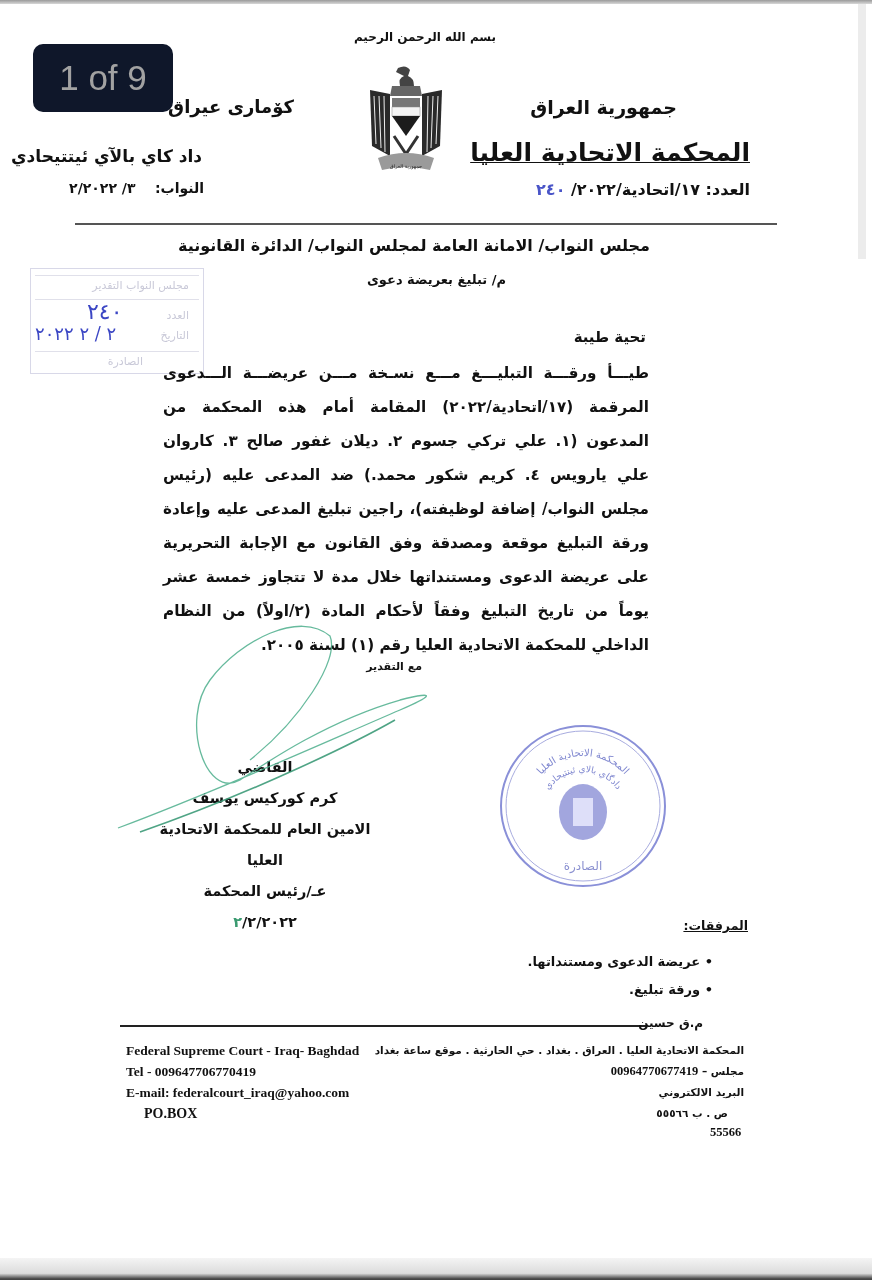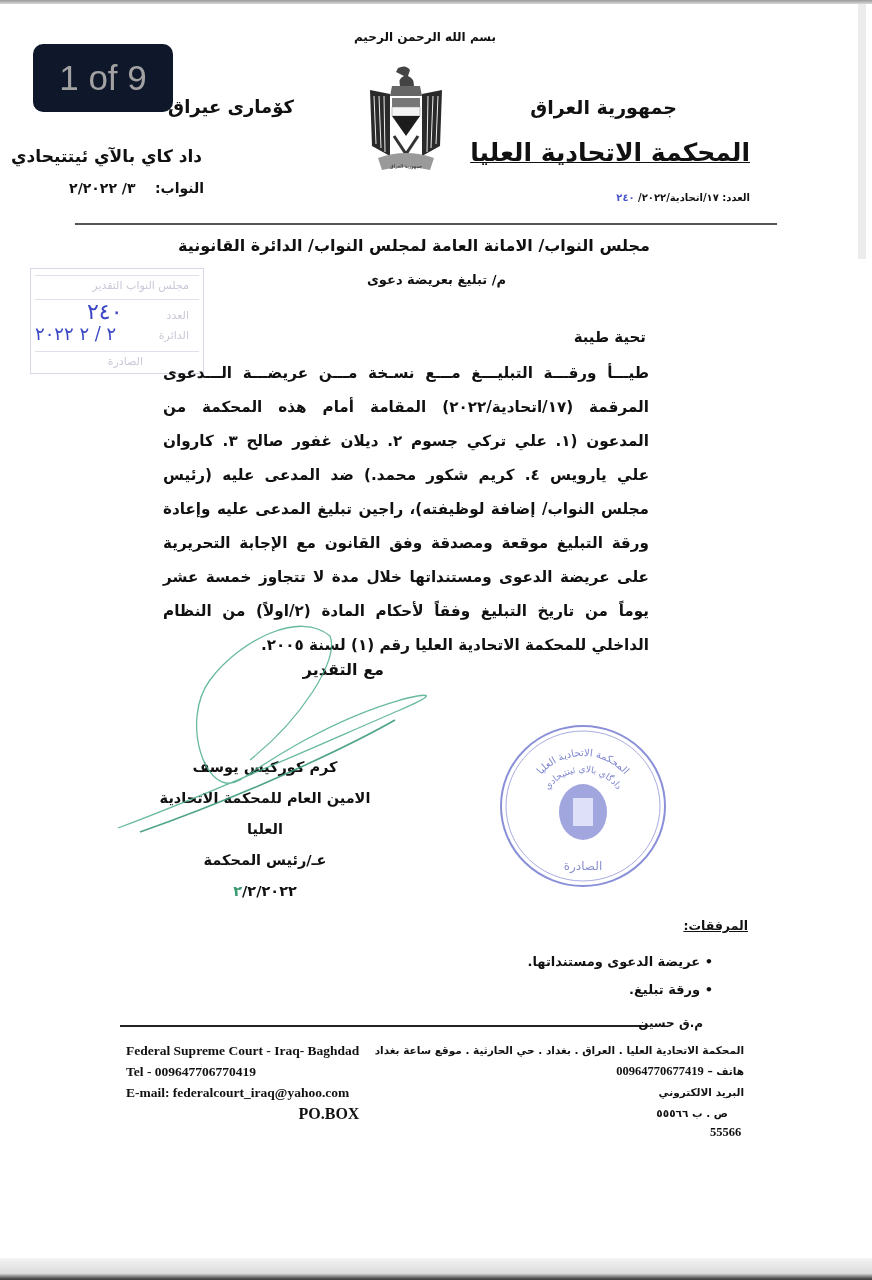--- a/index.html
+++ b/index.html
@@ -26,21 +26,21 @@
       background: #0f172a; border-radius: 10px;
       color: #a2a2a2; font-family: "Liberation Sans", sans-serif;
       font-size: 35px; display: flex; align-items: center; justify-content: center;
     }
     .rtl { direction: rtl; }
     .abs { position: absolute; white-space: nowrap; }
     .basmala { left: 340px; top: 30px; width: 170px; text-align: center; font-size: 12px; font-weight: bold; }
     .hdr-ar { font-weight: bold; font-family: "DejaVu Sans", sans-serif; }
     .h-right-1 { right: 195px; top: 96px; font-size: 19px; }
     .h-right-2 { right: 122px; top: 138px; font-size: 25px; text-decoration: underline; text-decoration-thickness: 1px; }
-    .h-right-3 { right: 122px; top: 192px; font-size: 10px; margin-left: 46px; }
+    .h-right-3 { right: 122px; top: 180px; font-size: 16px; margin-left: 46px; }
     .h-right-3 .num { color: #4a55c8; }
     .h-left-1 { right: 578px; top: 96px; font-size: 18px; }
     .h-left-2 { right: 670px; top: 146px; font-size: 17px; }
     .h-left-3 { right: 668px; top: 180px; font-size: 14px; }
     .emblem { position: absolute; left: 368px; top: 64px; width: 76px; height: 114px; }
     .hr-top { position: absolute; left: 75px; top: 223px; width: 702px; height: 2px; background: #555; }
     .addr-1 { right: 222px; top: 236px; font-size: 16px; }
     .addr-2 { right: 366px; top: 272px; font-size: 13px; font-weight: bold; }
     .reg-stamp {
       position: absolute; left: 30px; top: 268px; width: 172px; height: 104px;
@@ -48,37 +48,37 @@
     }
     .reg-stamp .ln { position: absolute; left: 4px; right: 4px; height: 1px; background: #e0e0ea; }
     .reg-stamp .faint { position: absolute; color: #c9c9d8; font-size: 11px; }
     .reg-stamp .hw { position: absolute; color: #3b46c4; font-family: "DejaVu Serif", serif; }
     .greet { right: 226px; top: 328px; font-size: 15px; font-weight: bold; }
     .body-text {
       position: absolute; left: 163px; top: 356px; width: 486px;
       font-size: 15.2px; font-weight: bold; line-height: 34px; text-align: justify;
       text-align-last: right;
     }
-    .closing { right: 488px; top: 660px; font-size: 16px; font-weight: bold; }
+    .closing { right: 450px; top: 660px; font-size: 11px; font-weight: bold; }
     .sign-block {
       position: absolute; left: 140px; top: 752px; width: 250px; text-align: center;
       font-size: 14.5px; font-weight: bold; line-height: 31px;
     }
     .sign-block .hw-date { color: #3a9a70; }
     .seal { position: absolute; left: 497px; top: 722px; width: 172px; height: 168px; }
     .att-title { right: 124px; top: 918px; font-size: 12.5px; font-weight: bold; text-decoration: underline; text-align: right; }
     .att-list { position: absolute; right: 151px; top: 940px; font-size: 13px; font-weight: bold; line-height: 28px; list-style: none; margin: 8px; padding: 0; direction: rtl; }
     .att-list li::before { content: "• "; }
     .hr-bot { position: absolute; left: 120px; top: 1025px; width: 526px; height: 2px; background: #222; }
     .author { right: 169px; top: 1016px; font-size: 12px; font-weight: bold; }
     .foot-en {
       position: absolute; left: 126px; top: 1040px;
       font-family: "Liberation Serif", serif; font-weight: bold; font-size: 13.5px; line-height: 21px;
     }
-    .foot-en .pobox { padding-left: 18px; font-size: 16px; text-align: right; }
+    .foot-en .pobox { padding-left: 18px; font-size: 14px; }
     .foot-ar { position: absolute; right: 128px; top: 1040px; direction: rtl; text-align: right; font-size: 10.5px; font-weight: bold; line-height: 21px; }
     .foot-ar .num { font-family: "Liberation Serif", serif; font-size: 12.5px; }
     .foot-ar .indent { padding-right: 16px; }
     .foot-zip { position: absolute; left: 710px; top: 1125px; font-family: "Liberation Serif", serif; font-weight: bold; font-size: 12.5px; }
     .signature { position: absolute; left: 0; top: 0; width: 872px; height: 1280px; pointer-events: none; }
   </style>
 </head>
 <body>
 
 <div class="topbar"></div>
@@ -124,37 +124,38 @@
   <text x="38" y="104" font-size="5" text-anchor="middle" fill="#222" font-family="DejaVu Sans, sans-serif">جمهورية العراق</text>
 </svg>
 
 <div class="hr-top"></div>
 
 <div class="reg-stamp">
   <div class="ln" style="top:6px"></div>
   <div class="faint rtl" style="right:14px; top:10px;">مجلس النواب التقدير</div>
   <div class="ln" style="top:30px"></div>
   <div class="faint rtl" style="right:14px; top:40px;">العدد</div>
-  <div class="faint rtl" style="right:14px; top:60px;">الدائرة</div>
+  <div class="faint rtl" style="right:14px; top:60px;">التاريخ</div>
   <div class="ln" style="top:82px"></div>
   <div class="faint rtl" style="right:60px; top:86px;">الصادرة</div>
   <div class="hw rtl" style="left:56px; top:30px; font-size:22px;">٢٤٠</div>
   <div class="hw rtl" style="left:4px; top:54px; font-size:18px;">٢ / ٢   ٢٠٢٢</div>
 </div>
 
 <div class="abs rtl addr-1 hdr-ar">مجلس النواب/ الامانة العامة لمجلس النواب/ الدائرة القانونية</div>
 <div class="abs rtl addr-2">م/ تبليغ بعريضة دعوى</div>
 
 <div class="abs rtl greet">تحية طيبة</div>
 
 <div class="body-text rtl">طيـــأ ورقـــة التبليـــغ مـــع نسـخة مـــن عريضـــة الـــدعوى المرقمة (١٧/اتحادية/٢٠٢٢) المقامة أمام هذه المحكمة من المدعون (١. علي تركي جسوم ٢. ديلان غفور صالح ٣. كاروان علي يارويس ٤. كريم شكور محمد.) ضد المدعى عليه (رئيس مجلس النواب/ إضافة لوظيفته)، راجين تبليغ المدعى عليه وإعادة ورقة التبليغ موقعة ومصدقة وفق القانون مع الإجابة التحريرية على عريضة الدعوى ومستنداتها خلال مدة لا تتجاوز خمسة عشر يوماً من تاريخ التبليغ وفقاً لأحكام المادة (٢/اولاً) من النظام الداخلي للمحكمة الاتحادية العليا رقم (١) لسنة ٢٠٠٥.</div>
 
 <div class="abs rtl closing">مع التقدير</div>
 
 <div class="sign-block rtl">
+  <div>القاضي</div>
   <div>كرم كوركيس يوسف</div>
   <div>الامين العام للمحكمة الاتحادية العليا</div>
   <div>عـ/رئيس المحكمة</div>
   <div>
     <span class="hw-date">٢</span><span>/٢/٢٠٢٢</span>
   </div>
 </div>
 
 <svg class="seal" viewBox="0 0 172 168">
   <defs>
@@ -186,21 +187,21 @@
 <div class="foot-en">
   <div>Federal Supreme Court - Iraq- Baghdad</div>
   <div>Tel  - 009647706770419</div>
   <div>E-mail: federalcourt_iraq@yahoo.com</div>
   <div class="pobox">PO.BOX</div>
 </div>
 
 <div class="foot-ar">
   <div>المحكمة الاتحادية العليا . العراق . بغداد .  حي الحارثية . موقع ساعة بغداد</div>
   <div>
-    <span>هاتف –</span>
+    <span>مجلس –</span>
     <span class="num">00964770677419</span>
   </div>
   <div>البريد الالكتروني</div>
   <div class="indent">ص . ب  ٥٥٥٦٦</div>
 </div>
 <div class="foot-zip">55566</div>
 
 <svg class="signature" viewBox="0 0 872 1280">
   <path d="M118 828 C 220 790, 330 740, 400 710 C 430 697, 440 690, 400 700 C 330 720, 270 760, 240 780 C 205 800, 180 720, 210 680 C 240 640, 300 610, 330 636 C 340 660, 300 720, 250 760" fill="none" stroke="#4cae8c" stroke-width="1.3" opacity="0.85"></path>
   <path d="M140 832 C 260 790, 360 740, 395 720" fill="none" stroke="#3c9a78" stroke-width="1.6" opacity="0.9"></path>

